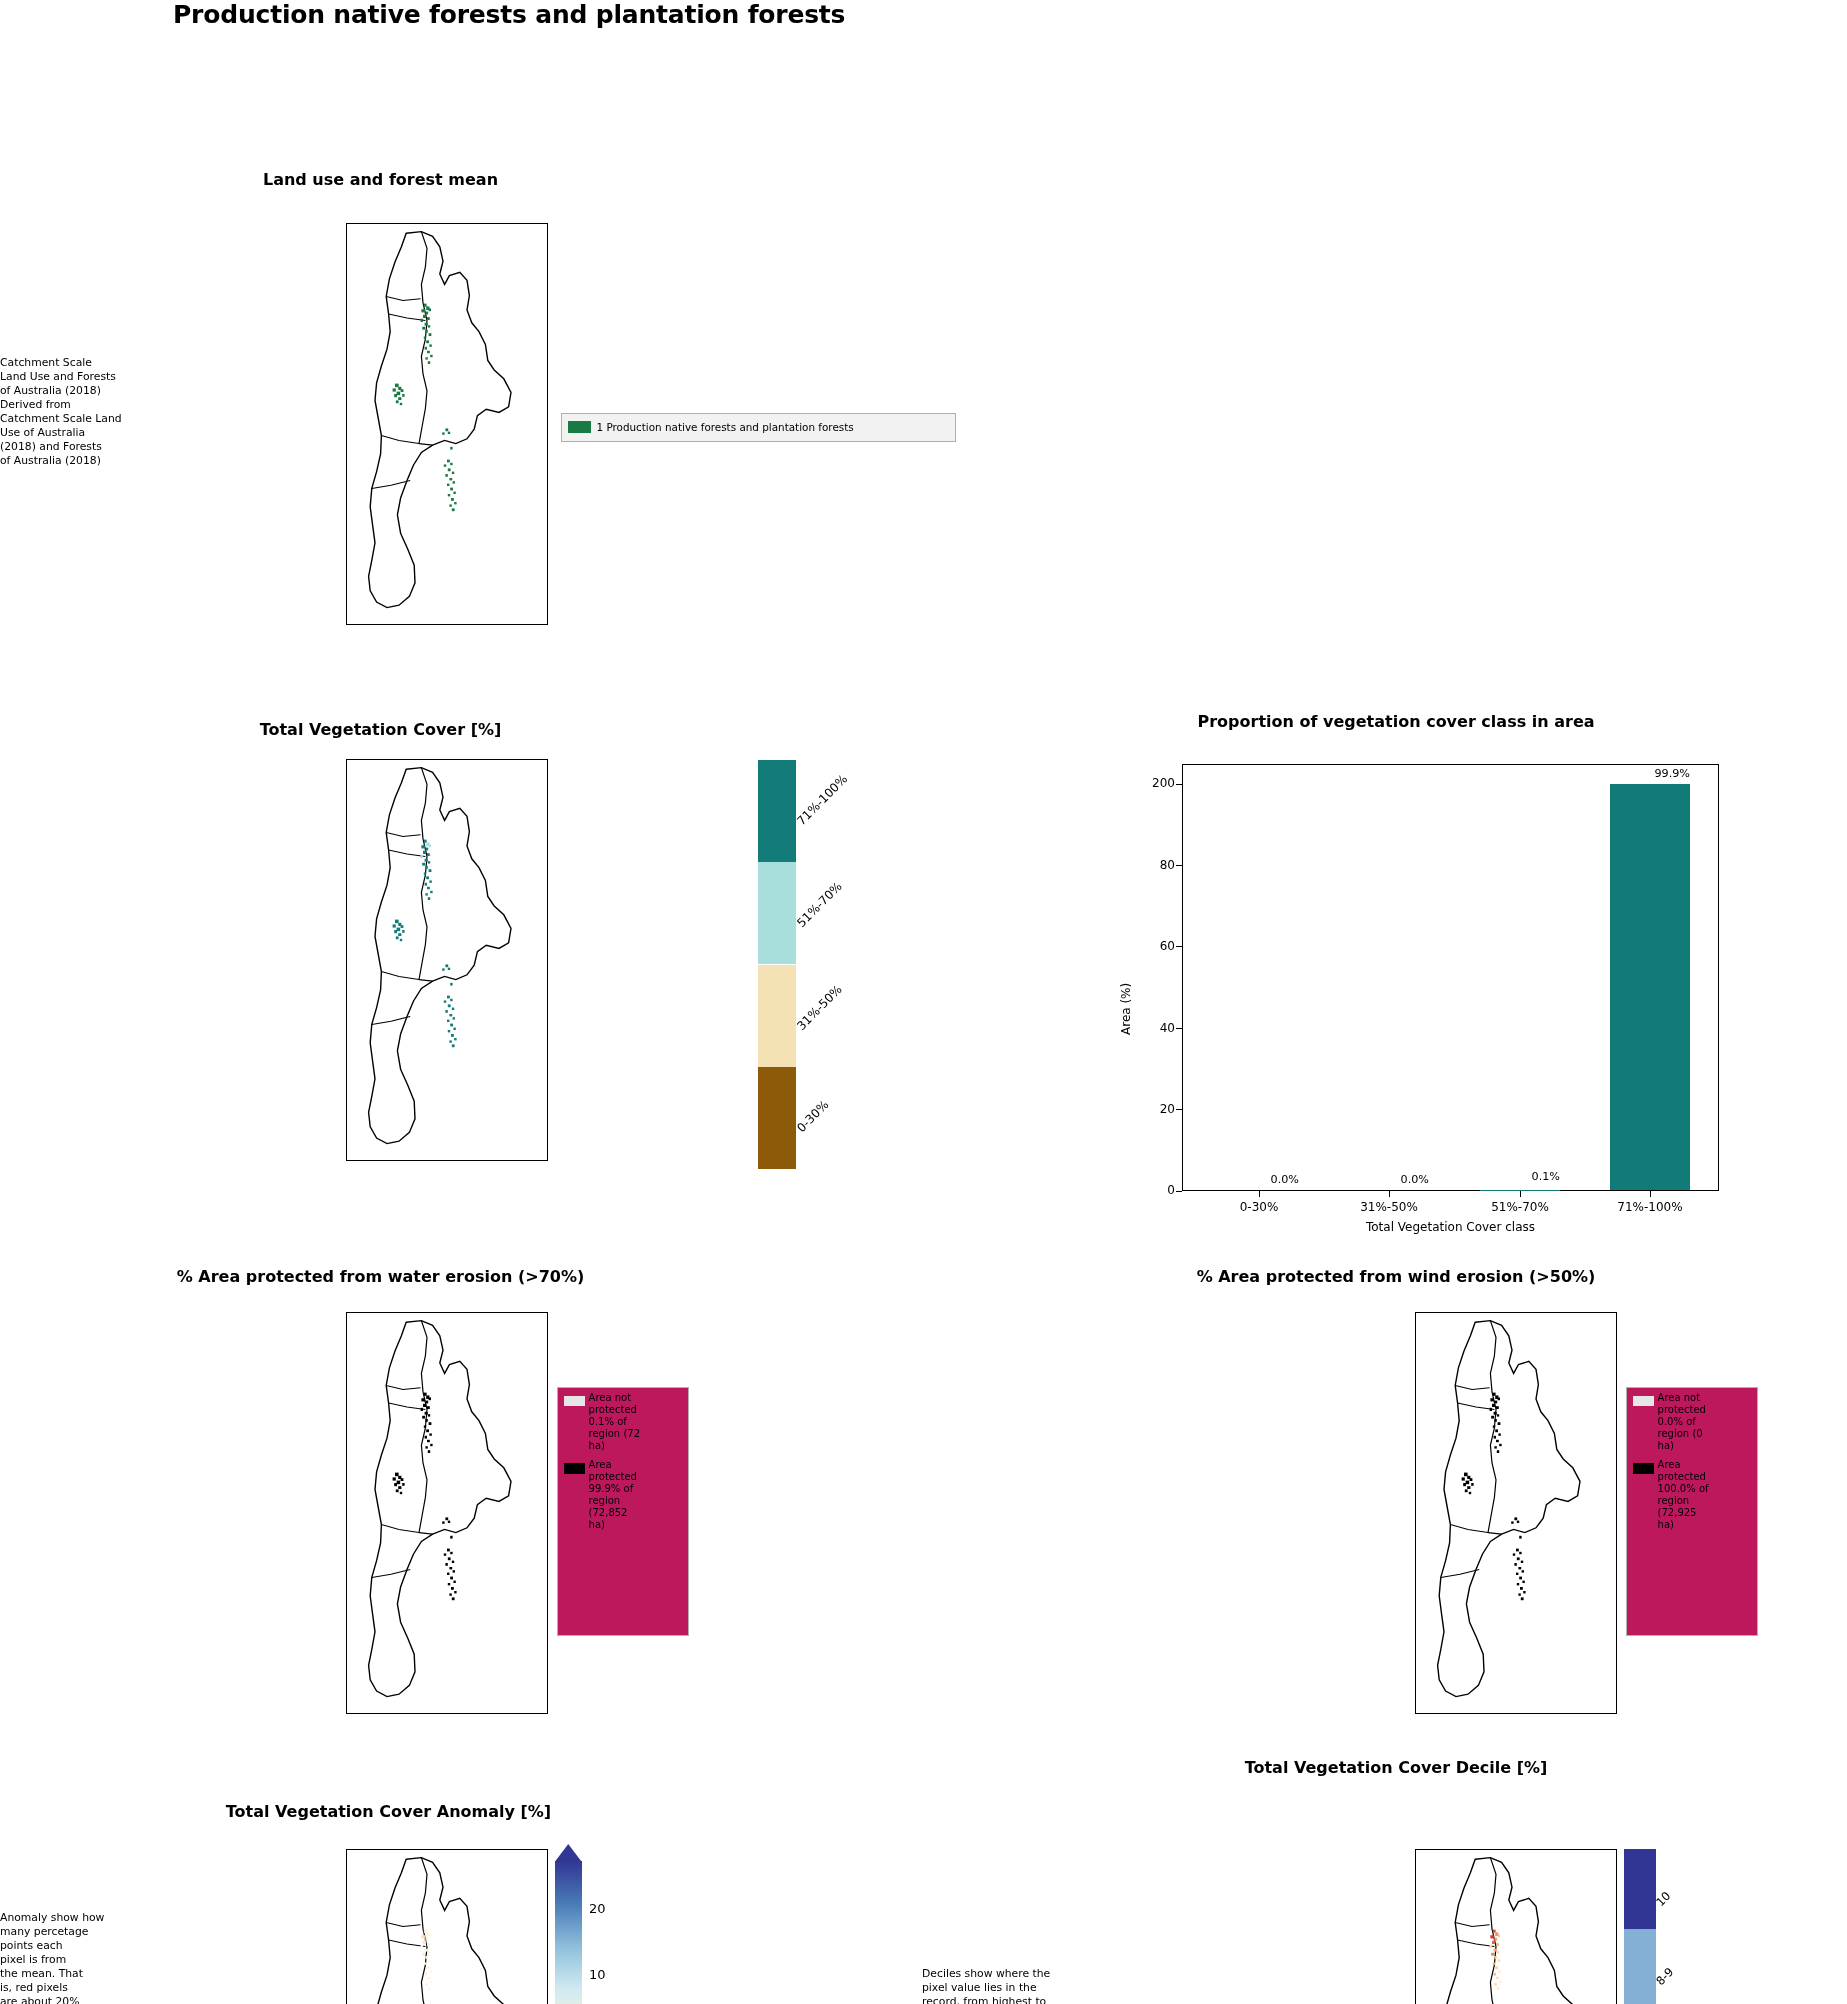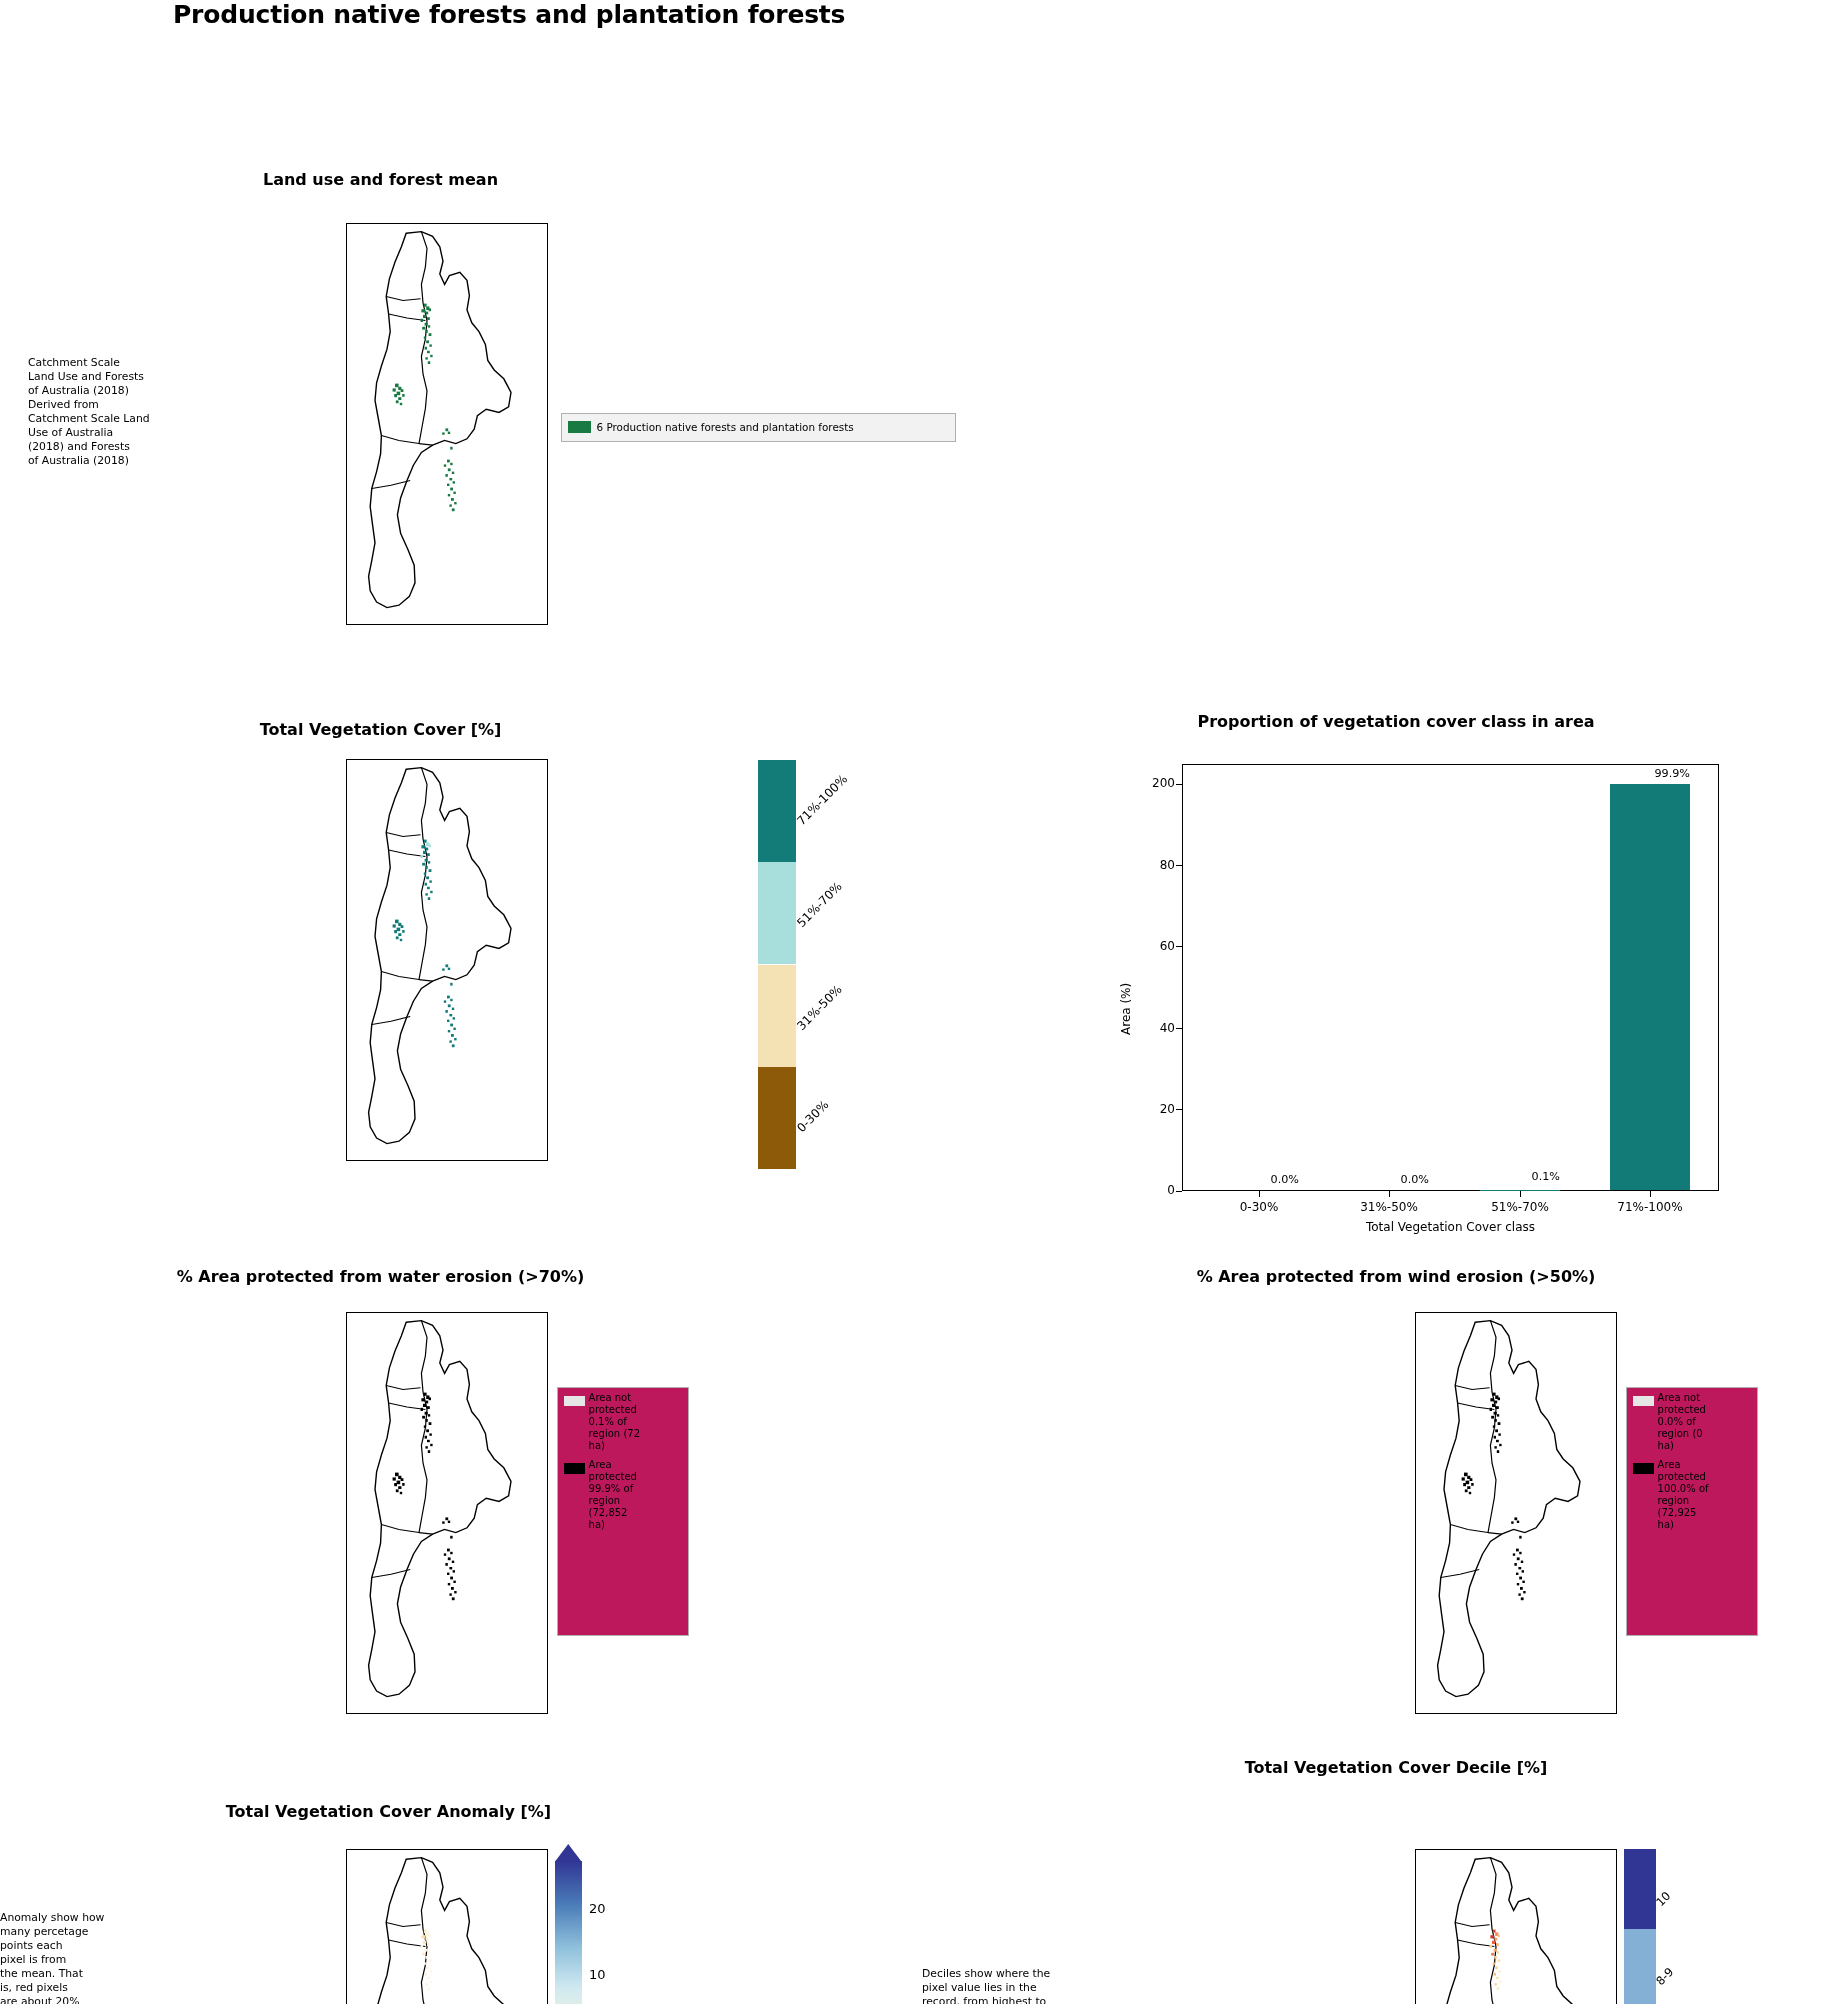--- a/index.html
+++ b/index.html
@@ -160,21 +160,21 @@
     white-space: nowrap;
   }
 </style>
 </head>
 <body>
 
 <div class="abs" id="report-title">Production native forests and plantation forests</div>
 
 <div class="abs panel-title" style="left:200px; top:170px; width:361px;">Land use and forest mean</div>
 
-<div class="abs side-note" style="left:0px; top:356px; width:188px;margin-left:28px;"> Catchment Scale
+<div class="abs side-note" style="left:0px; top:356px; width:188px;"> Catchment Scale
 Land Use and Forests
 of Australia (2018)
 Derived from
 Catchment Scale Land
 Use of Australia
 (2018) and Forests
 of Australia (2018)</div>
 
 <div class="map-frame" id="map-land-use" style="left:346px; top:223px; width:200px; height:400px;">
   <svg class="map-svg" width="200" height="400" viewBox="0 0 500 998">
@@ -236,21 +236,21 @@
       <rect x="260" y="684" width="7" height="7"></rect>
         <rect x="268" y="694" width="6" height="6"></rect>
       <rect x="256" y="700" width="6" height="6"></rect>
         <rect x="262" y="710" width="7" height="7"></rect>
     </g>
   </svg>
 </div>
 
 <div class="legend-box" id="legend-land-use" style="left:561px; top:413px; width:393px; height:26.5px;">
   <span class="legend-swatch-sq" style="background:#1a7a43;"></span>
-  <span class="legend-text">6 Production native forests and plantation forests</span>
+  <span class="legend-text">1 Production native forests and plantation forests</span>
 </div>
 
 <div class="abs panel-title" style="left:180px; top:712px; width:401px;margin-top:8px;">Total Vegetation Cover [%]</div>
 
 <div class="map-frame" id="map-veg-cover" style="left:346px; top:759px; width:200px; height:400px;">
   <svg class="map-svg" width="200" height="400" viewBox="0 0 500 998">
     <path d="M148 22 L186 18 L214 30 L232 56 L240 92 L232 124 L244 150 L256 128 L282 120 L300 140 L306 178 L300 214 L312 246 L330 268 L346 300 L352 340 L368 364 L392 386 L410 420 L404 456 L380 470 L348 462 L326 478 L318 512 L300 536 L272 548 L244 540 L214 552 L186 570 L166 602 L150 640 L134 684 L126 726 L134 772 L152 812 L168 852 L170 896 L156 930 L130 952 L100 958 L74 944 L58 916 L54 880 L62 840 L70 796 L64 752 L58 706 L62 660 L74 618 L84 574 L86 528 L78 484 L70 440 L74 396 L86 354 L100 312 L108 268 L104 224 L98 180 L106 136 L120 94 L136 56 Z" fill="#ffffff" stroke="#000000" stroke-width="3.5"></path>
     <path d="M186 18 L200 60 L196 106 L186 150 L190 196 L200 240 L196 286 L186 330 L190 374 L200 416 L196 460 L188 504 L180 548" fill="none" stroke="#000000" stroke-width="3"></path>
     <path d="M180 548 L214 552" fill="none" stroke="#000000" stroke-width="3"></path>
     <path d="M98 180 L140 190 L184 186" fill="none" stroke="#000000" stroke-width="2.6"></path>

